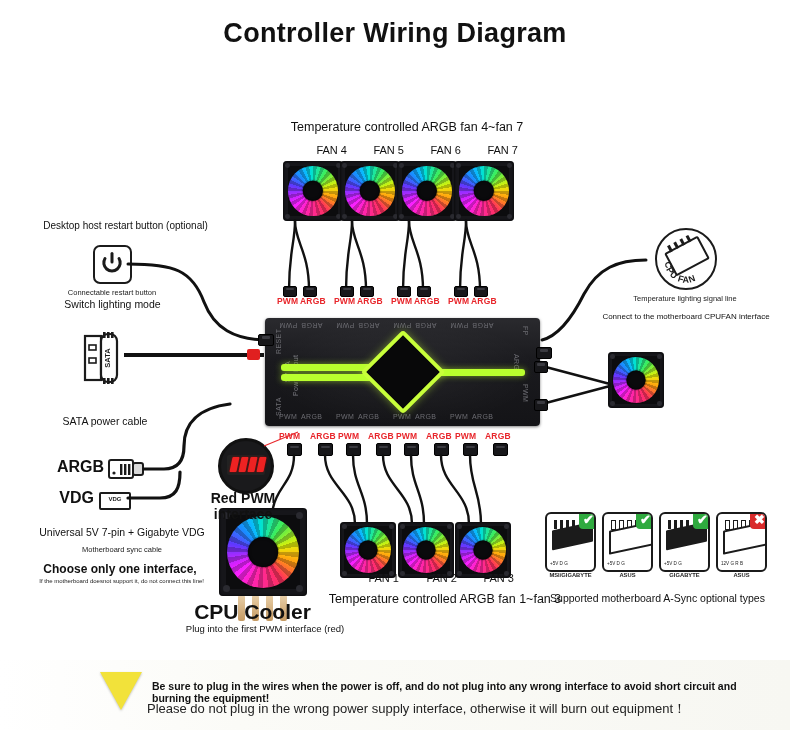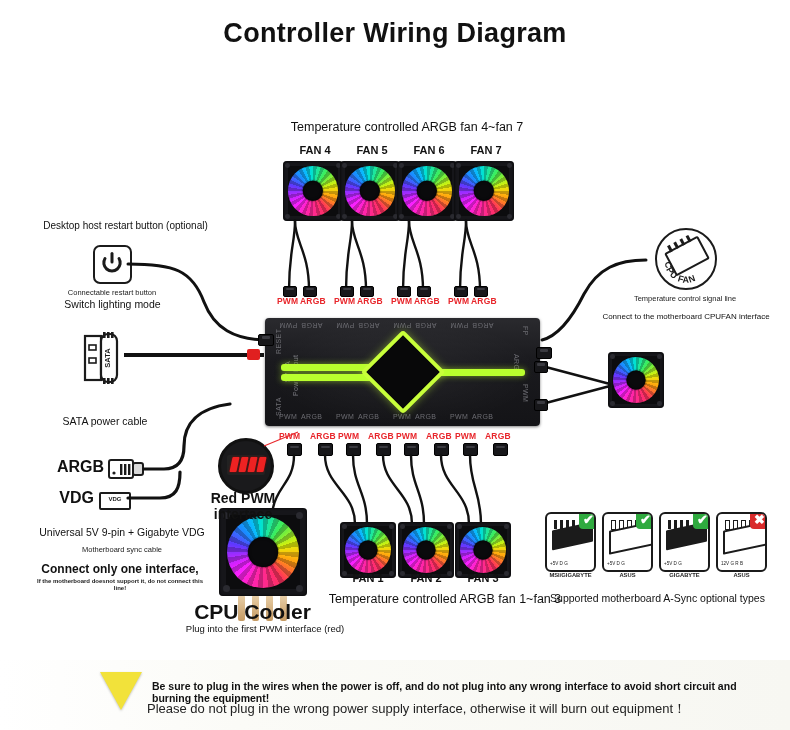--- a/index.html
+++ b/index.html
@@ -16,21 +16,21 @@
   #title{
     top:18px;left:0;width:790px;text-align:center;
     font-size:27px;font-weight:bold;letter-spacing:.3px;color:#111;
   }
 
   
   .cap{font-size:11px;color:#111;text-align:center;line-height:1.25;}
   .cap-lg{font-size:12.5px;color:#111;text-align:center;}
   .cap-sm{font-size:7.5px;color:#222;text-align:center;line-height:1.2;}
   .cap-xs{font-size:6px;color:#222;text-align:center;line-height:1.2;}
-  .bold{font-weight:bold;}
+  .bold{font-weight:normal;text-align:right;}
 
   
   .fan{position:absolute;border-radius:4px;background:#16161a;
        box-shadow:inset 0 0 3px #000;}
   .fan::before{
     content:"";position:absolute;inset:8%;border-radius:3px;
     background:#0c0c0e;
   }
   .fan .ring{
     position:absolute;inset:9%;border-radius:50%;
@@ -440,24 +440,24 @@
     <span>VDG</span>
   </div>
 
   <svg class="abs" style="left:126px;top:398px;width:130px;height:106px;" viewBox="0 0 130 106">
     <g stroke="#111" stroke-width="3.2" fill="none" stroke-linecap="round">
       <path d="M18 71 L38 71 C52 71, 58 62, 58 48 C58 26, 72 10, 104 6"></path>
       <path d="M2 100 L34 100 C50 100, 54 90, 54 74"></path>
     </g>
   </svg>
 
-  <div class="abs nosel" style="left:32px;top:526px;width:180px;text-align:center;font-size:10.5px;color:#111;">Universal 5V 9-pin + Gigabyte VDG</div>
+  <div class="abs nosel" style="left:32px;top:526px;width:180px;text-align:center;font-size:10.5px;color:#111;">Universal 5V 7-pin + Gigabyte VDG</div>
   <div class="abs nosel cap-sm" style="left:52px;top:545px;width:140px;">Motherboard sync cable</div>
   <div class="abs nosel" style="left:30px;top:562px;width:180px;text-align:center;
-       font-size:12px;font-weight:bold;color:#111;">Connect only one interface,</div>
+       font-size:12px;font-weight:bold;color:#111;">Choose only one interface,</div>
   <div class="abs nosel cap-xs bold" style="left:36px;top:578px;width:168px;">If the motherboard doesnot support it, do not connect this line!</div>
 
   <div class="abs" id="cpufan">
     <div id="cpufanChip">
       <i style="left:4px;"></i>
         <i style="left:11px;"></i>
         <i style="left:18px;"></i>
         <i style="left:25px;"></i>
     </div>
     <svg id="cpufanTxt" viewBox="0 0 58 58">
@@ -466,21 +466,21 @@
         </defs>
       <text font-family="Liberation Sans, sans-serif" font-size="9" font-weight="bold" fill="#1b1b1b">
         <textPath href="#arcp" startOffset="4%">CPU FAN</textPath>
       </text>
     </svg>
   </div>
   <svg class="abs" style="left:540px;top:250px;width:110px;height:96px;" viewBox="0 0 110 96">
     <path d="M106 10 C78 10, 58 18, 44 44 C32 68, 18 86, 2 90" stroke="#111" stroke-width="3" fill="none" stroke-linecap="round"></path>
   </svg>
   <div class="plug" style="left:536px;top:347px;width:14px;height:10px;"></div>
-  <div class="abs nosel cap-sm" style="left:606px;top:294px;width:158px;">Temperature control signal line</div>
+  <div class="abs nosel cap-sm" style="left:606px;top:294px;width:158px;">Temperature lighting signal line</div>
   <div class="abs nosel" style="left:600px;top:312px;width:172px;text-align:center;font-size:8px;color:#111;">Connect to the motherboard CPUFAN interface</div>
 
   <div class="fan" style="left:608px;top:352px;width:56px;height:56px;">
     <div class="ring"></div>
       <div class="blades"></div>
       <div class="hub"></div>
     <div class="corner c1"></div>
       <div class="corner c2"></div>
       <div class="corner c3"></div>
       <div class="corner c4"></div>

